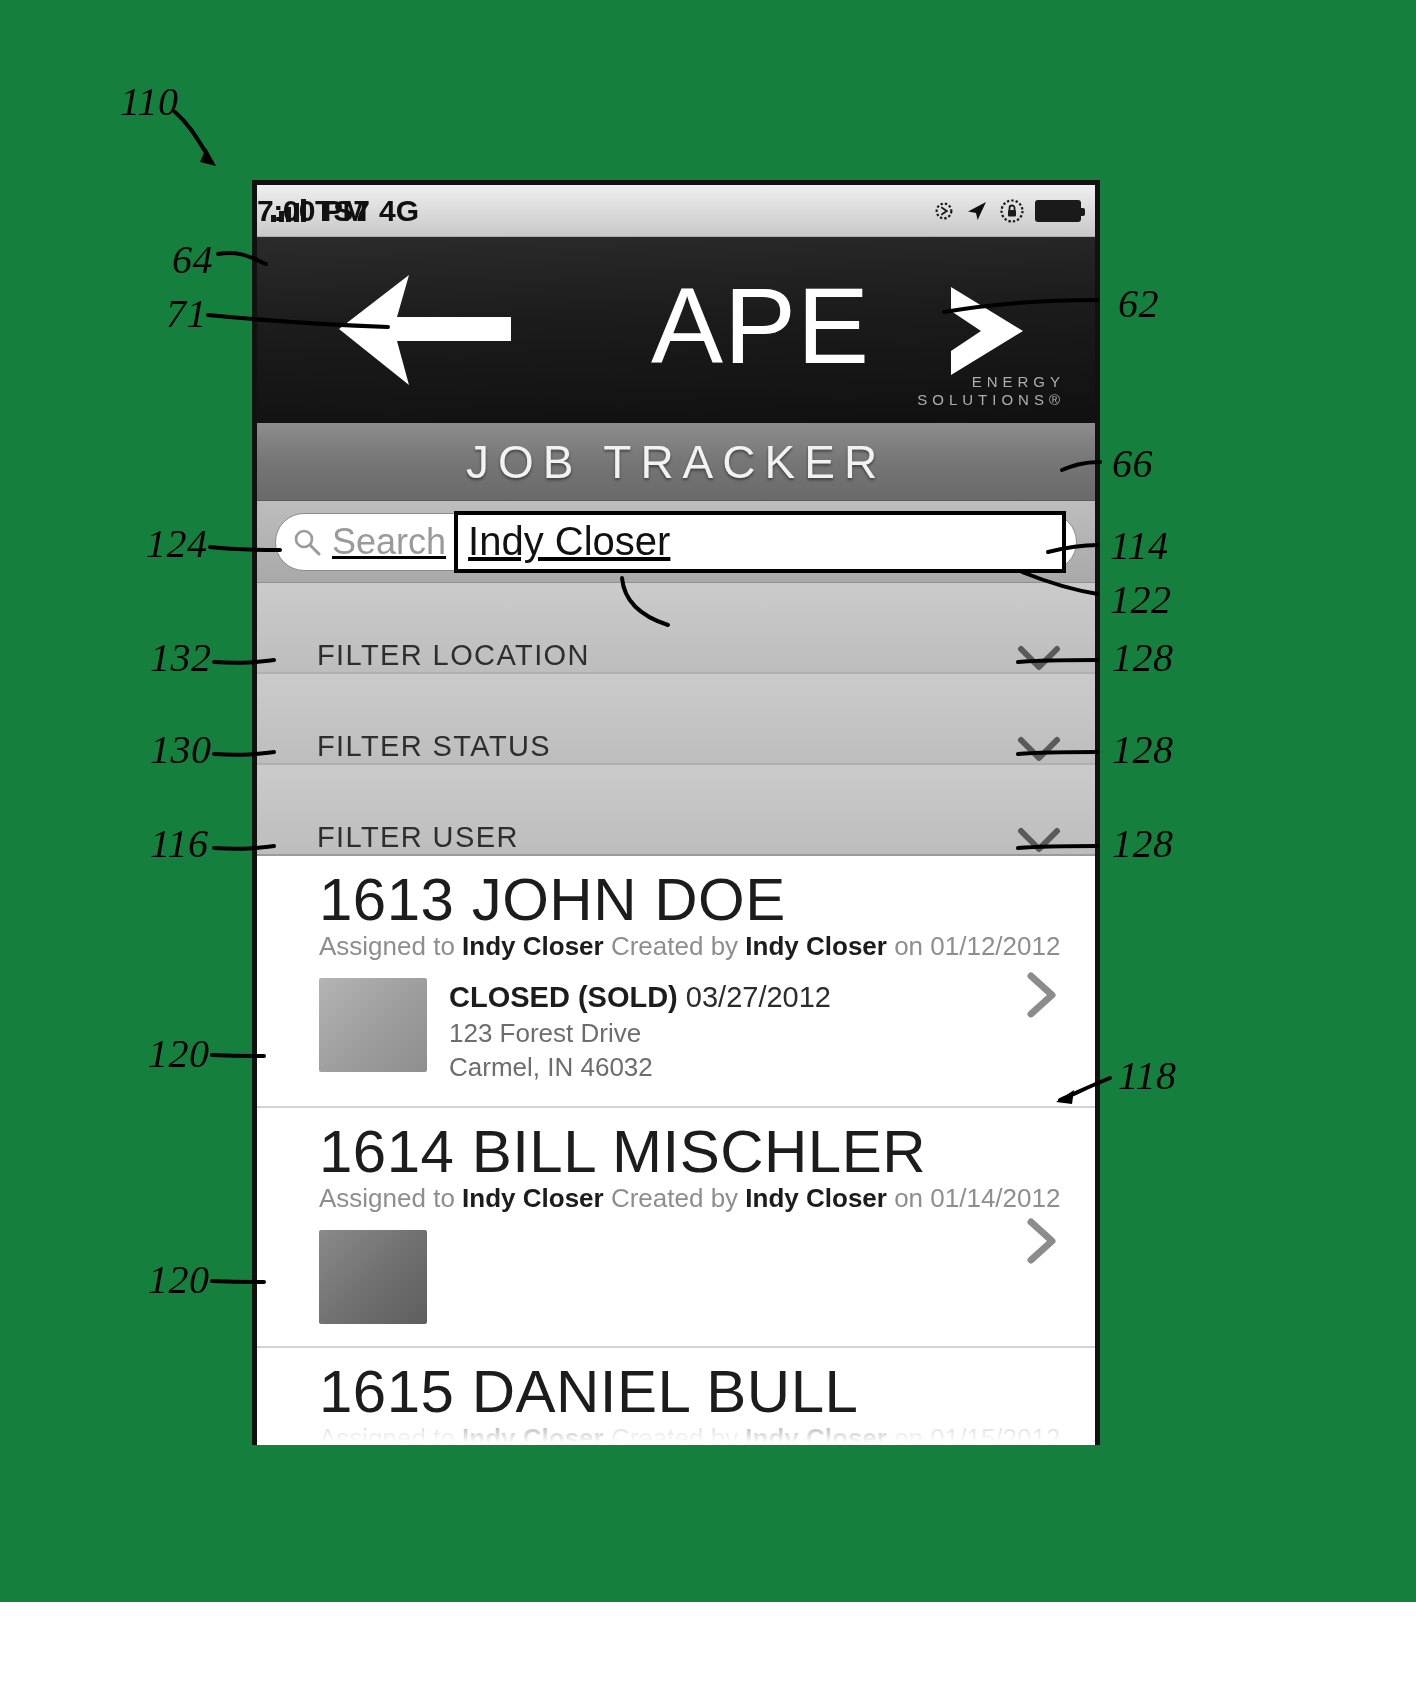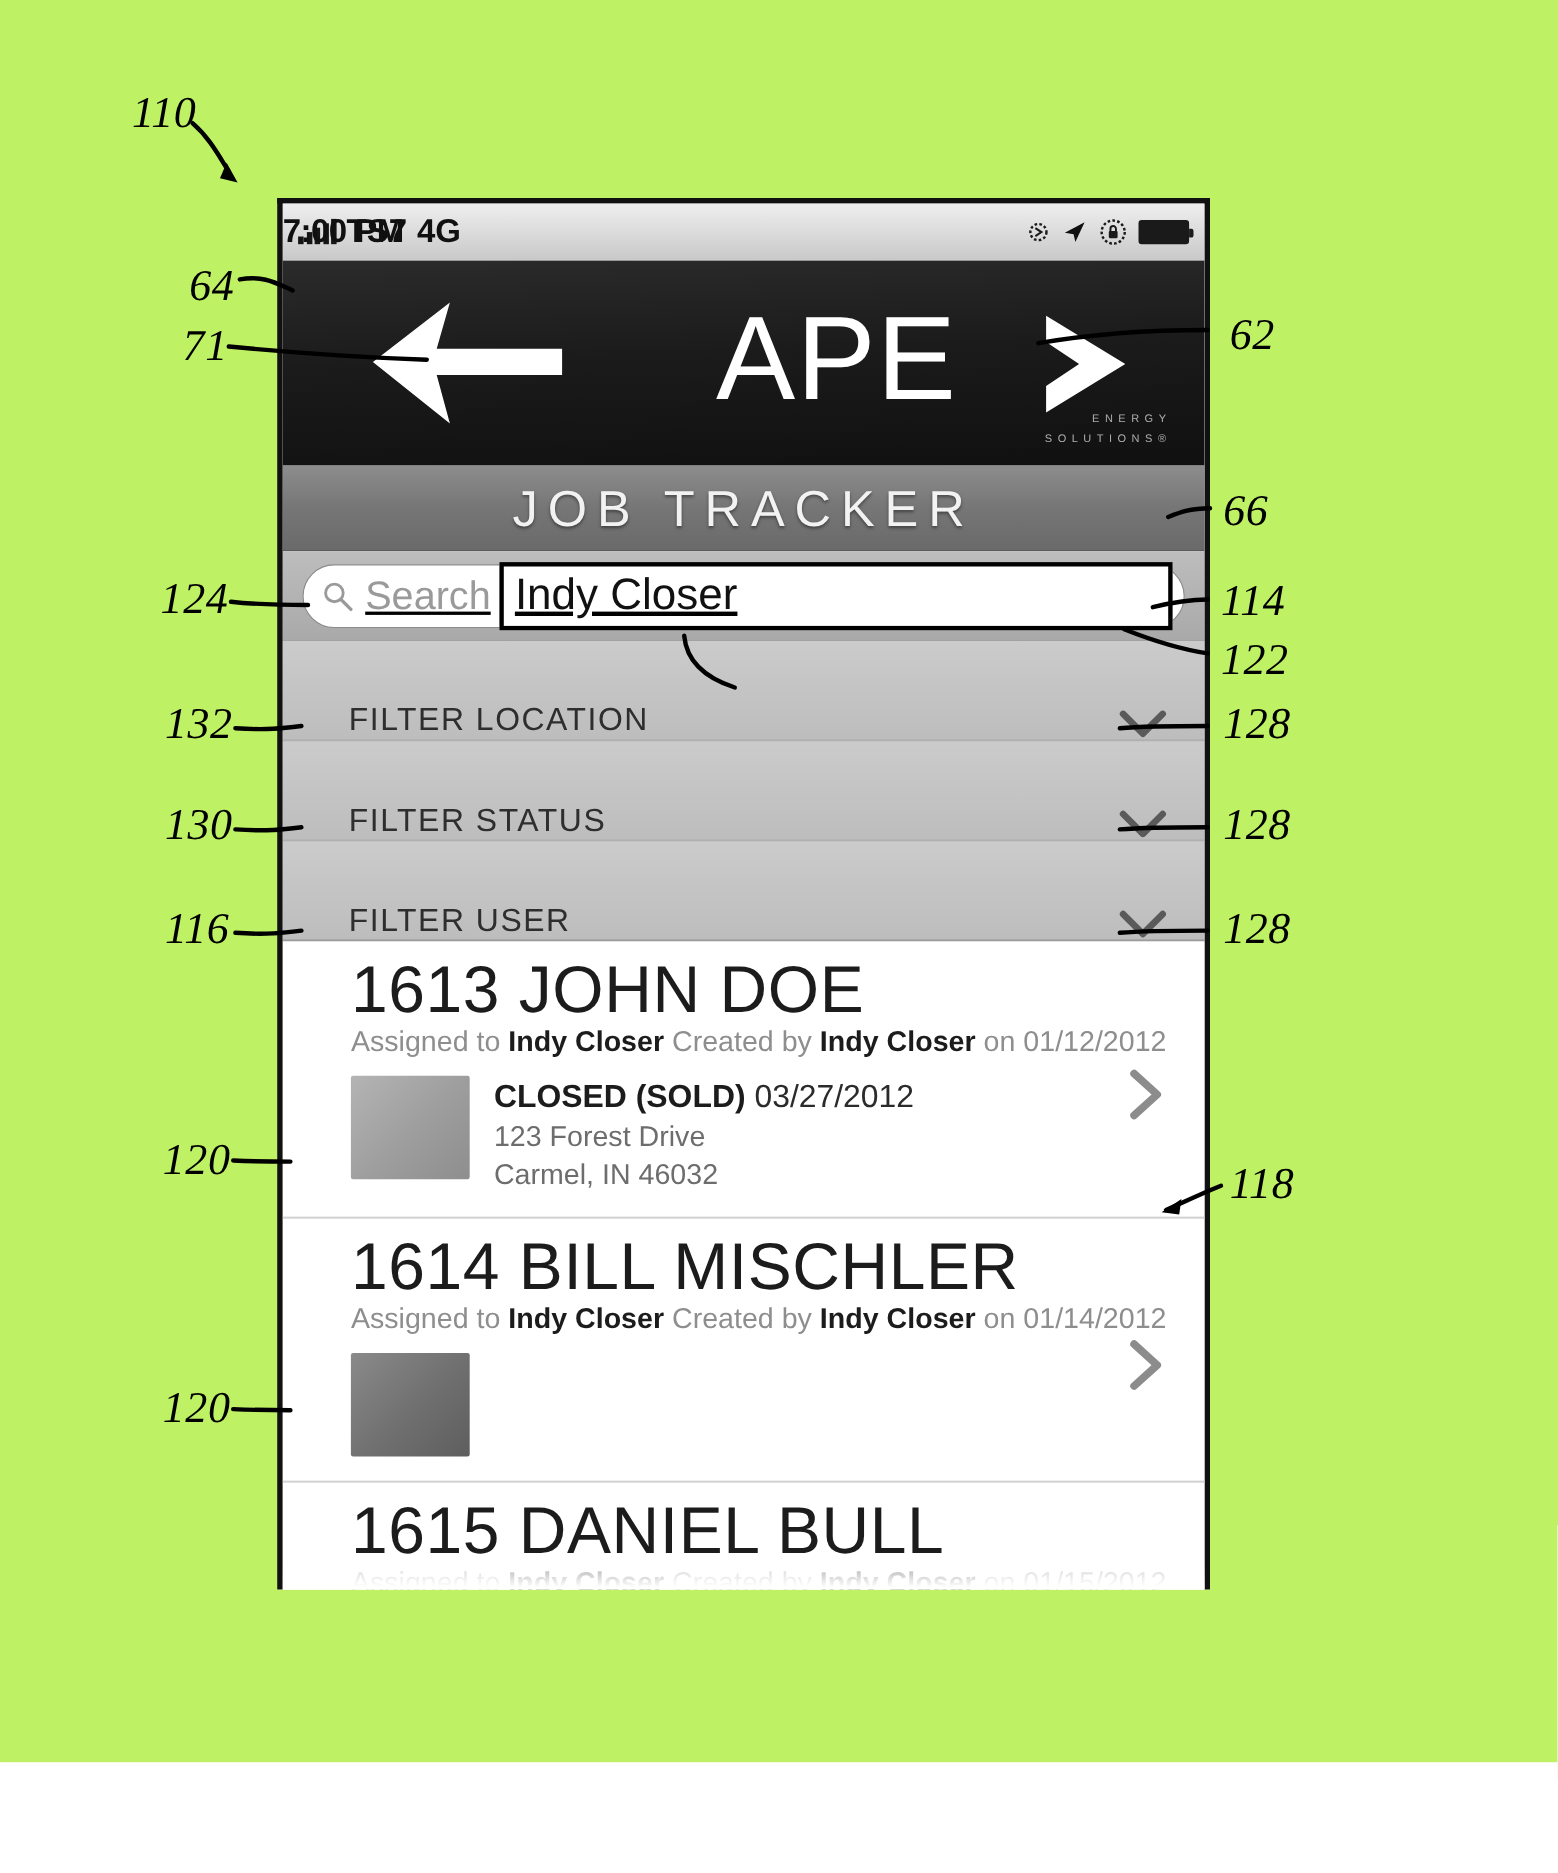--- a/index.html
+++ b/index.html
@@ -5,21 +5,21 @@
   * { box-sizing: border-box; margin: 0; padding: 0; }
   html, body {
     width: 1416px; height: 1703px;
     background: #ffffff;
     font-family: "Liberation Sans", sans-serif;
     overflow: hidden;
   }
   #page {
     position: relative;
     width: 1416px; height: 1602px;
-    background: #bef264;
+    background: #15803d;
   }
 
   
   .ref {
     position: absolute;
     font-family: "Liberation Serif", serif;
     font-style: italic;
     font-size: 40px;
     color: #000;
     white-space: nowrap;
@@ -102,21 +102,21 @@
     width: 180px; height: 130px;
   }
   .apex-logo {
     position: absolute; right: 24px; top: 34px;
     width: 420px; height: 120px;
   }
   .apex-tag {
     position: absolute; right: 30px; bottom: 14px;
     text-align: right;
     color: #c8c8c8;
-    font-size: 10px;
+    font-size: 15px;
     letter-spacing: 5px;
     line-height: 18px;
     font-weight: 400;
     opacity: 0.85;
   }
 
   
   .title-bar {
     height: 78px;
     background: linear-gradient(180deg, #8d8d8d 0%, #767676 50%, #6a6a6a 100%);

